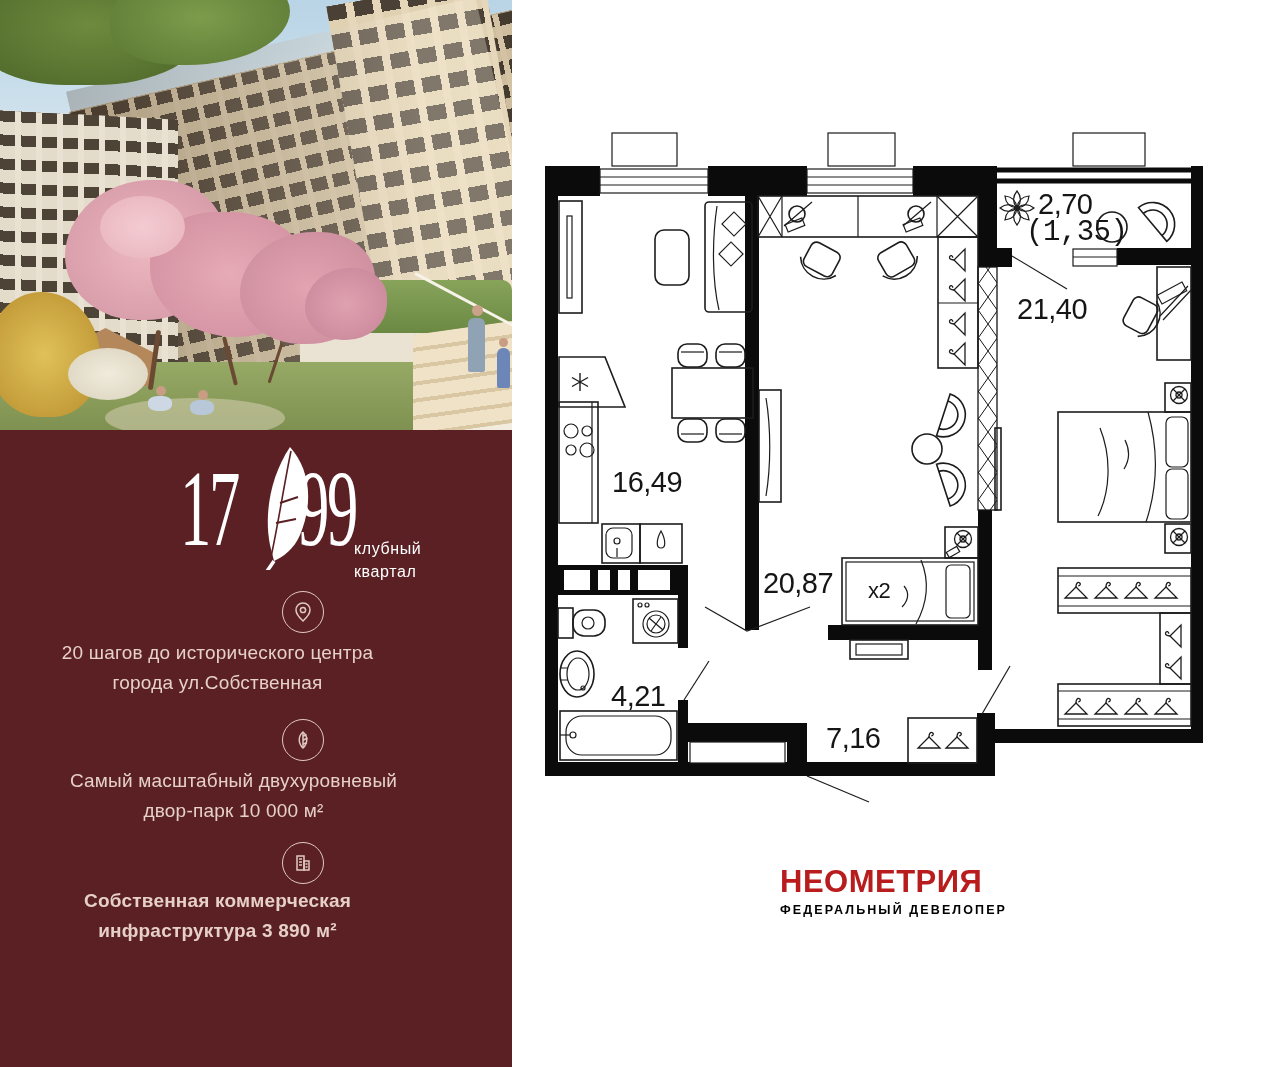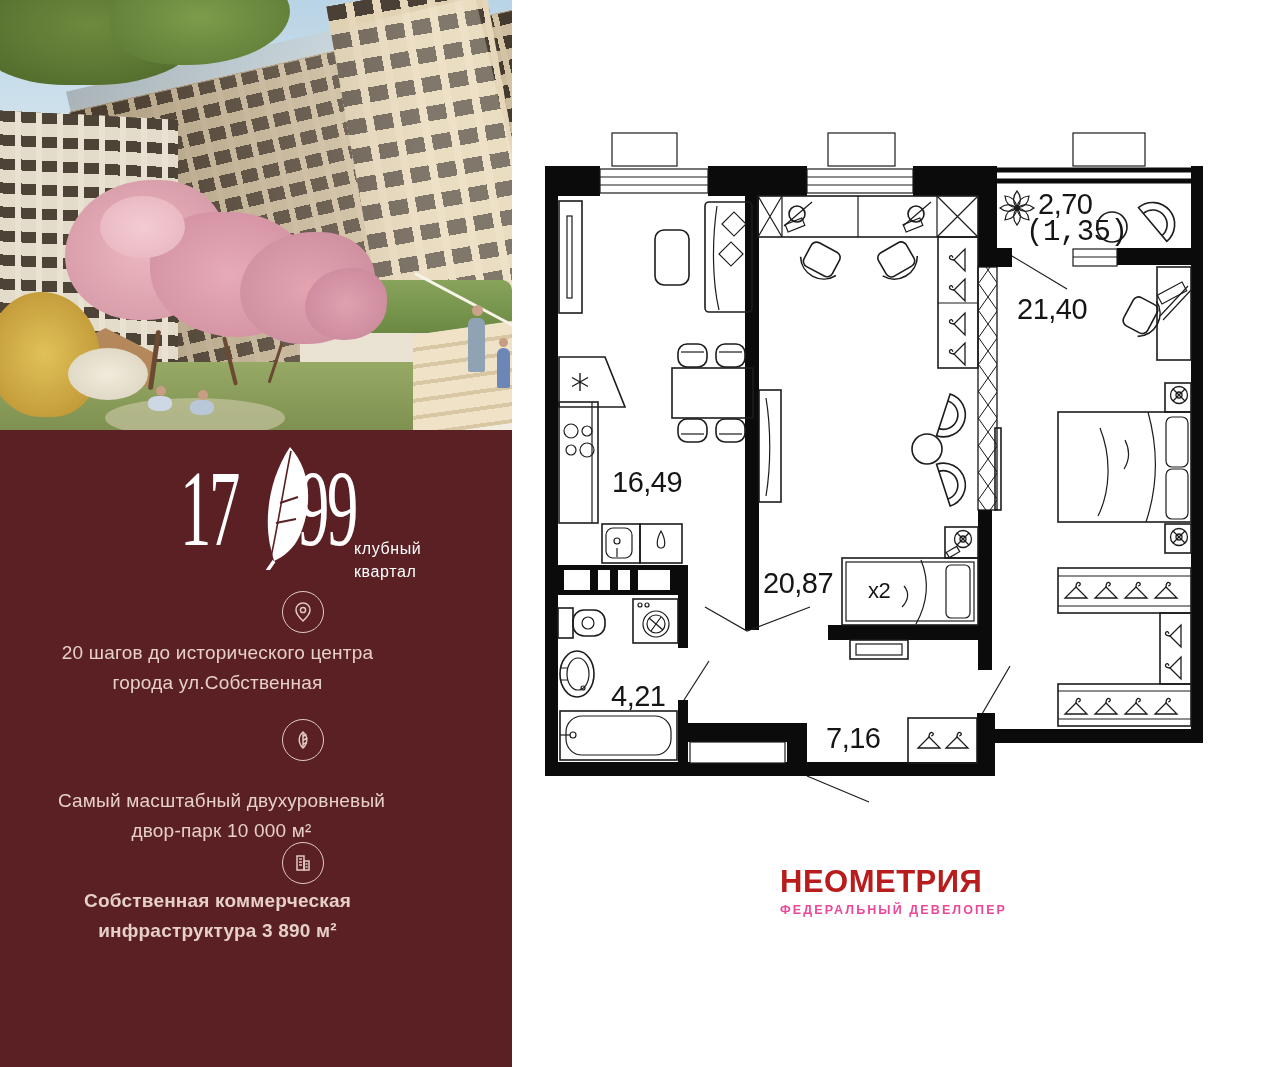--- a/index.html
+++ b/index.html
@@ -60,21 +60,21 @@
   .logo-num{color:#ffffff;font-family:"Liberation Serif",serif;font-size:108px;line-height:1;
             transform:scaleX(.58);transform-origin:left top;letter-spacing:-4px;}
   .logo-sub{color:#ffffff;font-size:16px;line-height:23px;letter-spacing:.6px;font-weight:500;}
   .feat-circle{width:40px;height:40px;border:1.5px solid #e0c9c0;border-radius:50%;
                display:flex;align-items:center;justify-content:center;}
   .feat-text{width:435px;text-align:center;font-size:19px;line-height:30px;color:#e6d0c8;letter-spacing:.2px;}
 
   
   .plan-label{color:#151515;font-size:29px;letter-spacing:-.5px;}
   .dev-name{color:#b91c1c;font-size:31px;font-weight:700;letter-spacing:.5px;}
-  .dev-tag{color:#ec4899;font-size:12.5px;font-weight:700;letter-spacing:2.1px;}
+  .dev-tag{color:#000000;font-size:12.5px;font-weight:700;letter-spacing:2.1px;}
   svg .w{fill:#0b0b0b;stroke:none;}
   svg .f{fill:none;stroke:#1c1c1c;stroke-width:1.6;}
   svg .t{fill:none;stroke:#1c1c1c;stroke-width:1.2;}
   svg .wt{fill:#ffffff;stroke:#1c1c1c;stroke-width:1.2;}
 </style>
 </head>
 <body>
 
 <div class="abs left-col">
 
@@ -143,21 +143,21 @@
   </div>
 
   <div class="abs" style="left:282px;top:719px;">
     <div class="feat-circle">
       <svg width="22" height="22" viewBox="0 0 22 22" fill="none" stroke="#e0c9c0" stroke-width="1.5">
         <path d="M11,3 C16,7 16,14 11,19 C6,14 6,7 11,3 Z"></path>
         <path d="M11,3 L11,19 M11.5,7 L14.5,5.5 M11.5,11 L15.5,9 M11.5,15 L15,13.5"></path>
       </svg>
     </div>
   </div>
-  <div class="abs feat-text" style="left:4px;top:766px;margin-top:20px;">
+  <div class="abs feat-text" style="left:16px;top:766px;">
     <div>Самый масштабный двухуровневый</div>
     <div>двор-парк 10 000 м²</div>
   </div>
 
   <div class="abs" style="left:282px;top:842px;">
     <div class="feat-circle">
       <svg width="22" height="22" viewBox="0 0 22 22" fill="none" stroke="#e0c9c0" stroke-width="1.5">
         <rect x="5" y="4" width="7" height="14"></rect>
         <rect x="12" y="9" width="5" height="9"></rect>
         <path d="M7,7 h3 M7,10 h3 M7,13 h3 M13.5,12 h2 M13.5,15 h2"></path>

